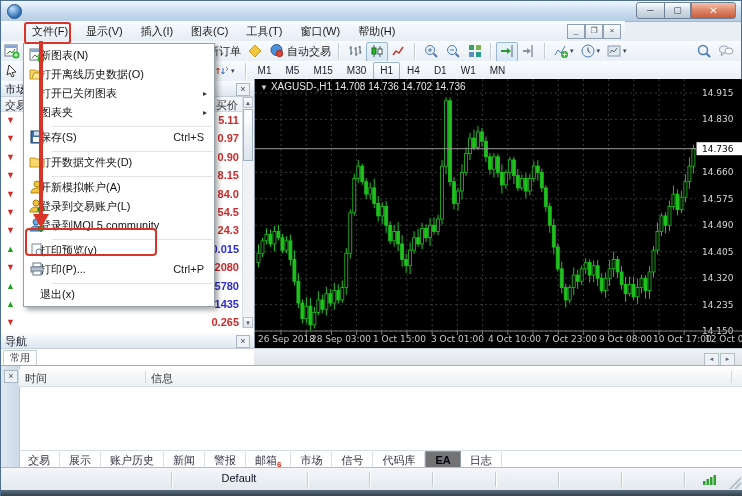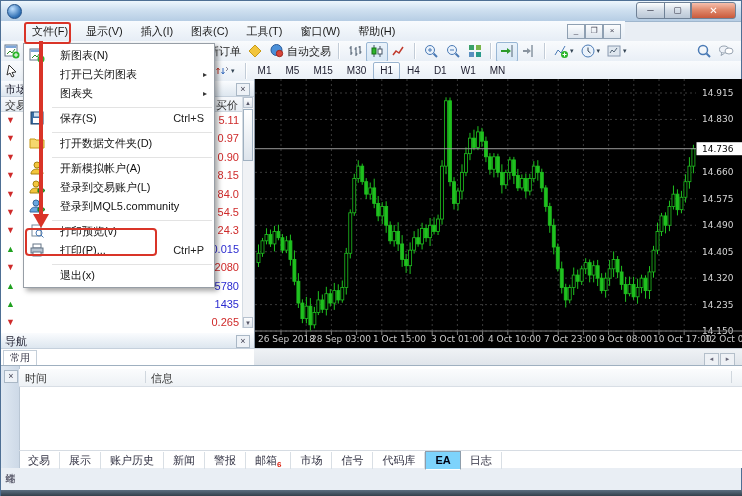--- a/index.html
+++ b/index.html
@@ -46,21 +46,21 @@
   .panel-title{position:absolute;left:0;top:0;width:100%;height:16px;box-sizing:border-box;
     background:linear-gradient(#fafcfe,#dde6ef);border-bottom:1px solid #c5d0dc;color:#223;padding:1px 4px}
   .panel-x{position:absolute;right:4px;top:2px;width:12px;height:11px;line-height:10px;text-align:center;
     font-size:9px;color:#445;border:1px solid #aab8c6;background:#eef2f7}
   #mw-header{position:absolute;left:0;top:16px;width:100%;height:15px;box-sizing:border-box;
     background:linear-gradient(#f6f8fb,#e7edf3);border-bottom:1px solid #d0d8e0;color:#333}
   #mw-col-symbol{position:absolute;left:4px;top:1px}
   #mw-col-ask{position:absolute;left:215px;top:1px}
   .mw-row{position:absolute;left:0;width:242px;height:18px}
   .mw-arrow{position:absolute;left:5px;top:3px;font-size:9px;line-height:11px}
-  .mw-price{position:absolute;right:4px;top:2px;font-weight:normal}
+  .mw-price{position:absolute;right:4px;top:2px;font-weight:bold}
   .trend-red{color:#cf2a2a}.trend-blue{color:#2b2bd0}
   .arr-down{color:#cf2a2a}.arr-up{color:#1fa01f}
   #mw-scroll{position:absolute;right:0;top:16px;width:11px;height:231px;background:#f0f2f5;border-left:1px solid #d5dce3}
   .scr-arrow{position:absolute;left:0;width:10px;height:11px;font-size:6px;text-align:center;line-height:11px;color:#556;
     background:linear-gradient(#fdfdfe,#dfe5ec);border:1px solid #b7c2cf;box-sizing:border-box}
   #mw-thumb{position:absolute;left:0;top:12px;width:10px;height:52px;background:linear-gradient(#fff,#dde4ec);
     border:1px solid #9fb0c0;box-sizing:border-box}
   #navigator{position:absolute;left:0;top:332px;width:253px;height:32px;background:#fff;border-right:1px solid #b8c4d2}
   #nav-tab{position:absolute;left:2px;top:17px;height:14px;padding:0 6px;border:1px solid #c5cfd9;border-bottom:none;
     background:#fff;font-size:10px;color:#334;line-height:14px}
@@ -82,34 +82,34 @@
   #term-x{position:absolute;left:3px;top:4px;width:12px;height:11px;line-height:10px;text-align:center;font-size:9px;
     color:#445;border:1px solid #aab8c6;background:#eef2f7}
   #term-side-label{position:absolute;left:2px;bottom:3px;writing-mode:vertical-rl;font-size:10px;color:#556}
   #term-header{position:absolute;left:18px;top:3px;width:724px;height:17px;
     background:linear-gradient(#fbfcfd,#edf1f5);border-bottom:1px solid #d8dee5;color:#333}
   #term-col-time{position:absolute;left:6px;top:2px}
   #term-col-msg{position:absolute;left:132px;top:2px}
   .th-div{position:absolute;top:2px;height:12px;border-left:1px solid #d0d7de}
   #term-tabs{position:absolute;left:18px;top:84px;width:724px;height:18px;border-top:1px solid #d6dce3}
   .term-tab{display:inline-block;height:17px;line-height:17px;padding:0 9px;color:#334;border-right:1px solid #d9dfe5}
-  .term-tab.active{background:#7dd3fc;border:1px solid #8e9dab;border-bottom-color:#fff;margin-top:0;font-weight:bold;color:#001}
+  .term-tab.active{background:#737373;border:1px solid #8e9dab;border-bottom-color:#fff;margin-top:0;font-weight:bold;color:#001}
   .term-tab sub{color:#d21;font-weight:bold;font-size:8px}
   
   #statusbar{position:absolute;left:0;top:466px;width:742px;height:23px;background:linear-gradient(#f4f6f9,#e3e9ef);border-top:1px solid #aebccb}
   .sb-div{position:absolute;top:4px;height:15px;border-left:1px solid #c3cbd4;border-right:1px solid #fff}
   #sb-profile{position:absolute;left:170px;top:4px;width:136px;text-align:center;color:#112}
   #sb-conn{position:absolute;right:26px;top:6px}
   #sb-grip{position:absolute;right:2px;bottom:2px;width:12px;height:12px;
     background:linear-gradient(135deg,transparent 50%,#b9c4cf 50%,#b9c4cf 60%,transparent 60%,transparent 70%,#b9c4cf 70%,#b9c4cf 80%,transparent 80%)}
   #bottom-frame{position:absolute;left:0;top:489px;width:742px;height:7px;background:linear-gradient(#5c6f81,#2c3842)}
   
   #file-menu{position:absolute;left:22px;top:42px;width:190px;background:#fff;border:1px solid #979ea6;
     box-shadow:3px 3px 5px rgba(0,0,0,.35);z-index:50;padding:2px 0}
-  .menu-item{position:relative;height:19px;line-height:19px;padding-left:36px;color:#111;white-space:nowrap}
+  .menu-item{position:relative;height:19px;line-height:19px;padding-left:16px;color:#111;white-space:nowrap}
   .menu-item .mi-icon{position:absolute;left:5px;top:1px;width:16px;height:16px}
   .mi-shortcut{position:absolute;right:10px;color:#222}
   .mi-sub{position:absolute;right:7px;font-size:8px;color:#333}
   .menu-sep{height:4px;margin:0 2px 1px 28px;border-bottom:1px solid #e3e3e3}
   
   .anno{z-index:60}
   #anno-box-file{position:absolute;left:23px;top:21px;width:43px;height:18px;border:2px solid #d93428;border-radius:3px}
   #anno-line{position:absolute;left:38px;top:40px;width:4px;height:174px;background:#d93428}
   #anno-head{position:absolute;left:32px;top:213px;width:0;height:0;border-left:8px solid transparent;border-right:8px solid transparent;border-top:14px solid #d93428}
   #anno-box-login{position:absolute;left:24px;top:227px;width:128px;height:24px;border:2px solid #d93428;border-radius:4px}
@@ -570,20 +570,23 @@
           <rect x="428.93" y="102.69199999999948" width="3" height="15.56000000000023" fill="#000000" stroke="#1fc11f" stroke-width="0.8"></rect>
           <line x1="434.42" y1="78.17189535540328" x2="434.42" y2="109.69714052687098" stroke="#1fc11f"></line>
           <rect x="432.92" y="87.13199999999982" width="3" height="15.559999999999661" fill="#000000" stroke="#1fc11f" stroke-width="0.8"></rect>
           <line x1="438.41" y1="65.79012760634208" x2="438.41" y2="94.26665447569992" stroke="#1fc11f"></line>
           <rect x="436.91" y="69.70479999999952" width="3" height="17.427200000000298" fill="#000000" stroke="#1fc11f" stroke-width="0.8"></rect>
         </g>
         <line x1="0" y1="69.70479999999952" x2="441" y2="69.70479999999952" stroke="#9a9a9a" stroke-width="1"></line>
         <rect x="441.5" y="63.20479999999952" width="47" height="13" fill="#ffffff"></rect>
         <text x="447" y="73.20479999999952" fill="#000000" font-size="9" font-family="&quot;DejaVu Sans&quot;,sans-serif">14.736</text>
       </svg>
+    <div id="chart-header">
+      <span class="tri">▼</span><span>XAGUSD-,H1  14.708 14.736 14.702 14.736</span>
+    </div>
   </div>
 
   <div id="chart-tabs">
     <div class="tab-scroll" id="tabs-left">◂</div>
     <div class="tab-scroll" id="tabs-right">▸</div>
   </div>
 
   <div id="terminal">
     <div id="term-strip">
       <div id="term-x">×</div>
@@ -591,31 +594,55 @@
     </div>
     <div id="term-header">
       <span id="term-col-time">时间</span>
       <span id="term-col-msg">信息</span>
       <div class="th-div" style="left:126px"></div>
       <div class="th-div" style="left:712px"></div>
     </div>
     <div id="term-tabs"><span class="term-tab">交易</span><span class="term-tab">展示</span><span class="term-tab">账户历史</span><span class="term-tab">新闻</span><span class="term-tab">警报</span><span class="term-tab">邮箱<sub>6</sub></span><span class="term-tab">市场</span><span class="term-tab">信号</span><span class="term-tab">代码库</span><span class="term-tab active">EA</span><span class="term-tab">日志</span></div>
   </div>
 
+  <div id="statusbar">
+    <div class="sb-div" style="left:170px"></div>
+    <div class="sb-div" style="left:306px"></div>
+    <div class="sb-div" style="left:368px"></div>
+    <div class="sb-div" style="left:431px"></div>
+    <div class="sb-div" style="left:494px"></div>
+    <div class="sb-div" style="left:557px"></div>
+    <div class="sb-div" style="left:620px"></div>
+    <div class="sb-div" style="left:683px"></div>
+    <span id="sb-profile">Default</span>
+    <span id="sb-conn">
+      <svg width="14" height="11">
+          <rect x="0" y="7" width="2.5" height="4" fill="#2ca02c"></rect>
+          <rect x="3.5" y="5" width="2.5" height="6" fill="#2ca02c"></rect>
+          <rect x="7" y="3" width="2.5" height="8" fill="#2ca02c"></rect>
+          <rect x="10.5" y="1" width="2.5" height="10" fill="#2ca02c"></rect>
+        </svg>
+    </span>
+    <div id="sb-grip"></div>
+  </div>
 
   <div id="bottom-frame"></div>
 
   <div id="file-menu">
       <div class="menu-item"><span class="mi-icon"><svg width="16" height="16" viewBox="0 0 16 16">
             <rect x="1" y="2" width="12" height="11" fill="#fff" stroke="#678"></rect>
             <rect x="1.5" y="2.5" width="11" height="2.5" fill="#7ea6d8"></rect>
             <path d="M3 11l3-3 2 2 3-4" stroke="#2a8a2a" fill="none"></path>
             <circle cx="12" cy="12" r="3.5" fill="#2ab52a"></circle>
             <path d="M12 10v4M10 12h4" stroke="#fff"></path>
           </svg></span><span>新图表(N)</span></div>
+      <div class="menu-item"><span class="mi-icon"><svg width="16" height="16" viewBox="0 0 16 16">
+            <path d="M1 4h5l1 1h7v2H5l-2 6H1z" fill="#f5d76e" stroke="#c79a18"></path>
+            <path d="M5 7h10l-2 6H3z" fill="#fbe79a" stroke="#c79a18"></path>
+          </svg></span><span>打开离线历史数据(O)</span></div>
       <div class="menu-item"><span>打开已关闭图表</span><span class="mi-sub">▸</span></div>
       <div class="menu-item"><span>图表夹</span><span class="mi-sub">▸</span></div>
       <div class="menu-sep"></div>
       <div class="menu-item"><span class="mi-icon"><svg width="16" height="16" viewBox="0 0 16 16">
             <rect x="2" y="2" width="12" height="12" fill="#3a6ea5" stroke="#23456a"></rect>
             <rect x="5" y="2.5" width="6" height="4" fill="#cfe0ee"></rect>
             <rect x="4" y="8" width="8" height="5" fill="#fff"></rect>
           </svg></span><span>保存(S)</span><span class="mi-shortcut">Ctrl+S</span></div>
       <div class="menu-sep"></div>
       <div class="menu-item"><span class="mi-icon"><svg width="16" height="16" viewBox="0 0 16 16">

